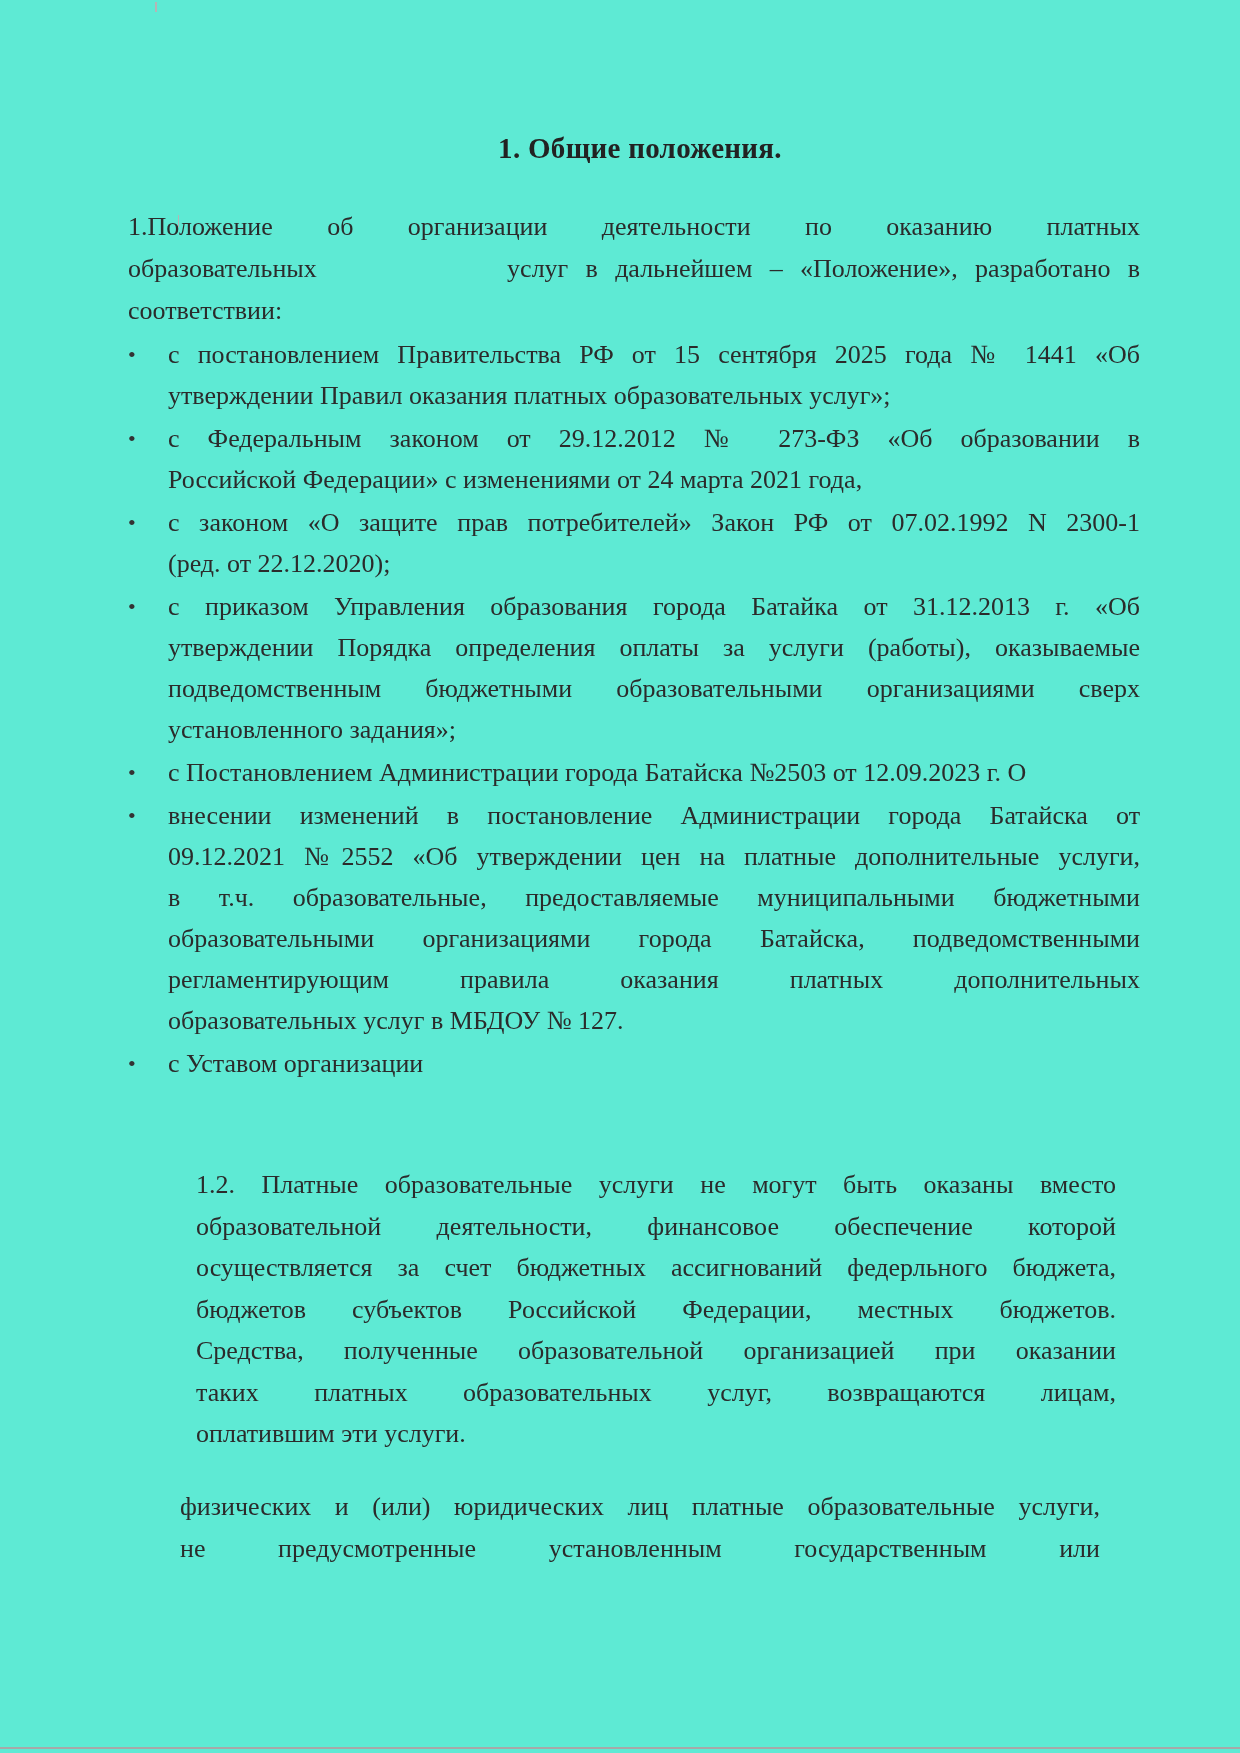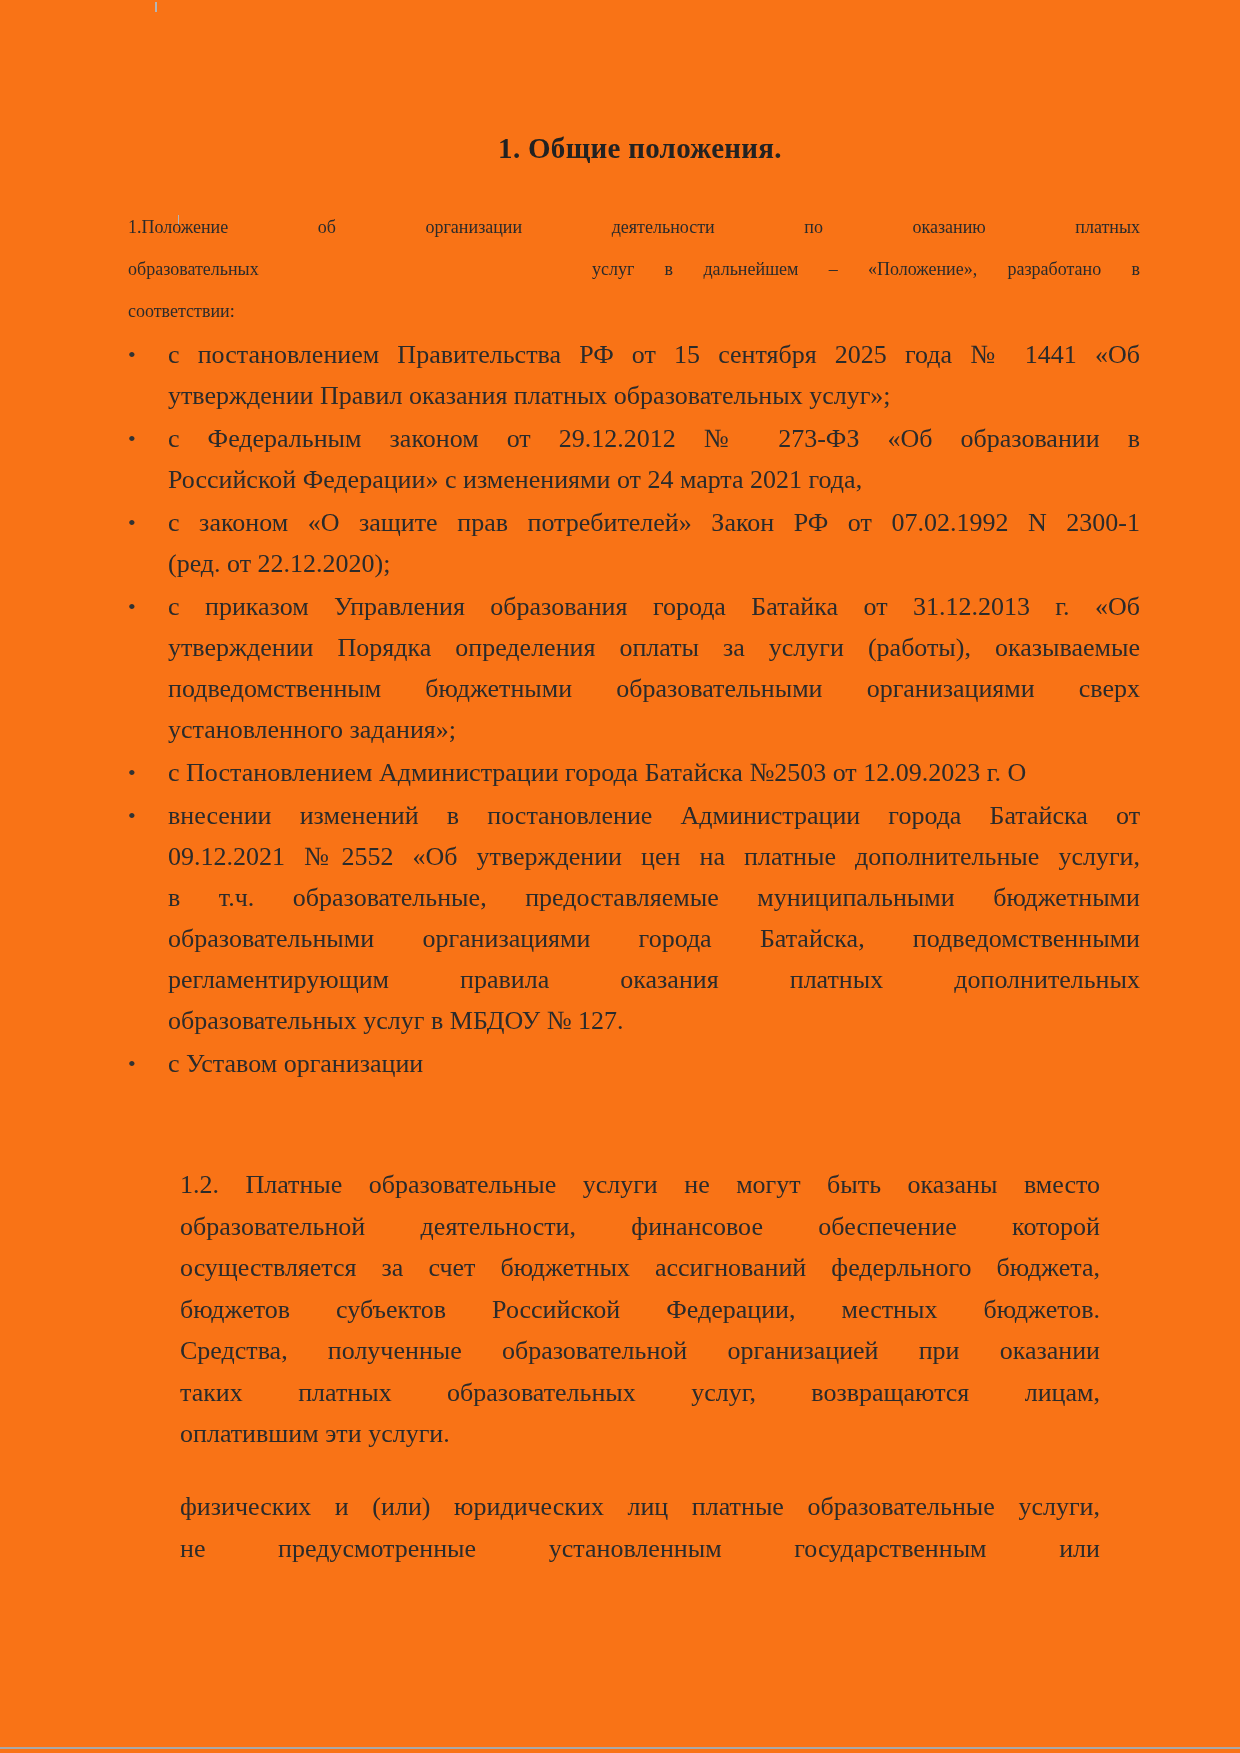--- a/index.html
+++ b/index.html
@@ -13,40 +13,40 @@
       position: relative;
       overflow: hidden;
       font-family: "Liberation Serif", "DejaVu Serif", serif;
       color: #2a2a2a;
     }
     .page {
       position: absolute;
       left: 0; top: 0;
       width: 1240px;
       height: 1753px;
-      background: #f97316;
+      background: #5eead4;
     }
     .title {
       position: absolute;
       top: 132px;
       left: 0;
       width: 1240px;
       text-align: center;
       font-weight: bold;
       font-size: 29px;
       letter-spacing: 0.3px;
       color: #222;
       padding-left: 40px;
       box-sizing: border-box;
     }
     .body-text {
       position: absolute;
       left: 128px;
       width: 1012px;
-      font-size: 18px;
+      font-size: 26px;
       line-height: 42px;
       text-align: justify;
       text-align-last: left;
       color: #2b2b2b;
     }
     .intro { top: 206px; }
     .line { display: block; white-space: nowrap; }
     .justify-line {
       display: block;
       text-align: justify;
@@ -80,21 +80,21 @@
       color: #333;
     }
     .sub-para {
       position: absolute;
       left: 180px;
       width: 920px;
       font-size: 26px;
       line-height: 41.5px;
       color: #2b2b2b;
     }
-    .p12 { top: 1164px; }
+    .p12 { top: 1164px; margin-left: 16px; }
     .p13 { top: 1486px; }
     .bottom-rule {
       position: absolute;
       left: 0;
       top: 1747px;
       width: 1240px;
       height: 2px;
       background: #a8a8a8;
     }
     .scan-speck {

